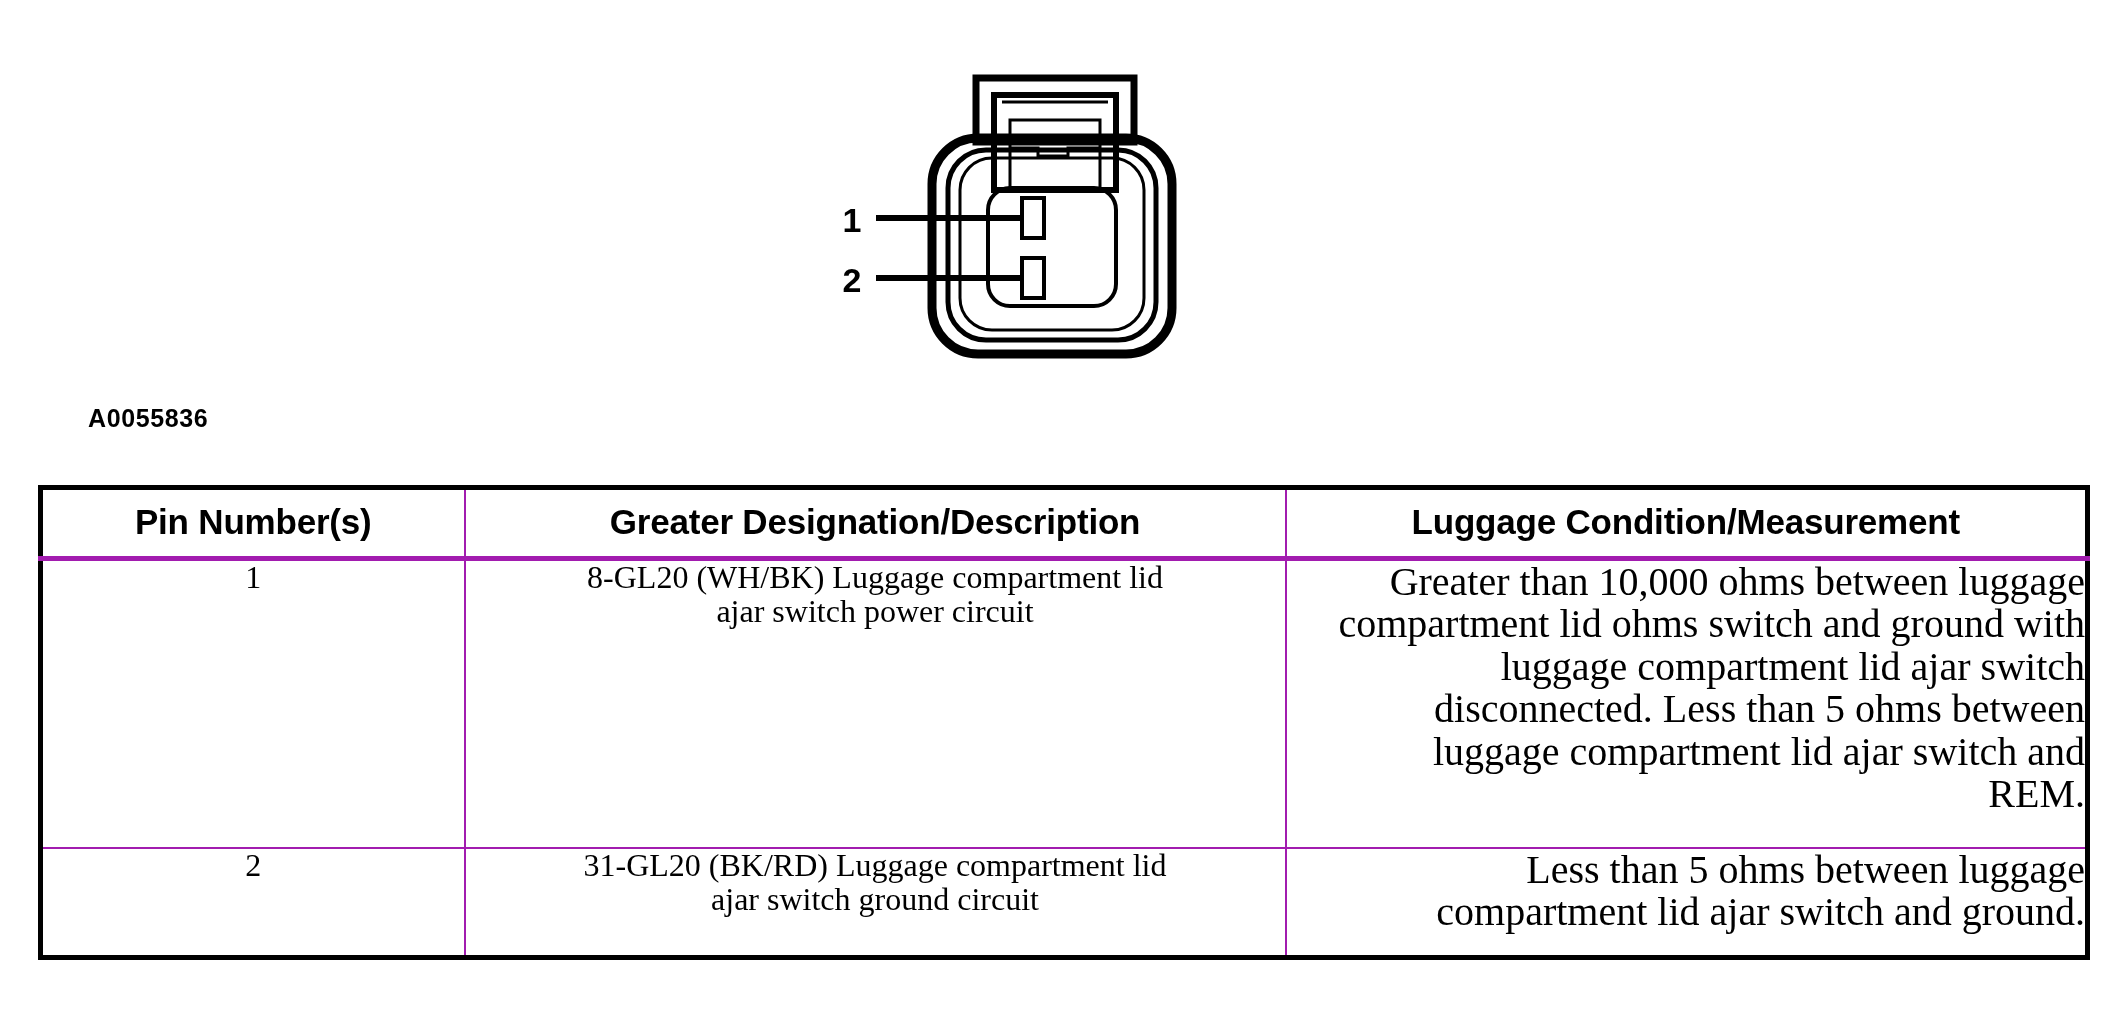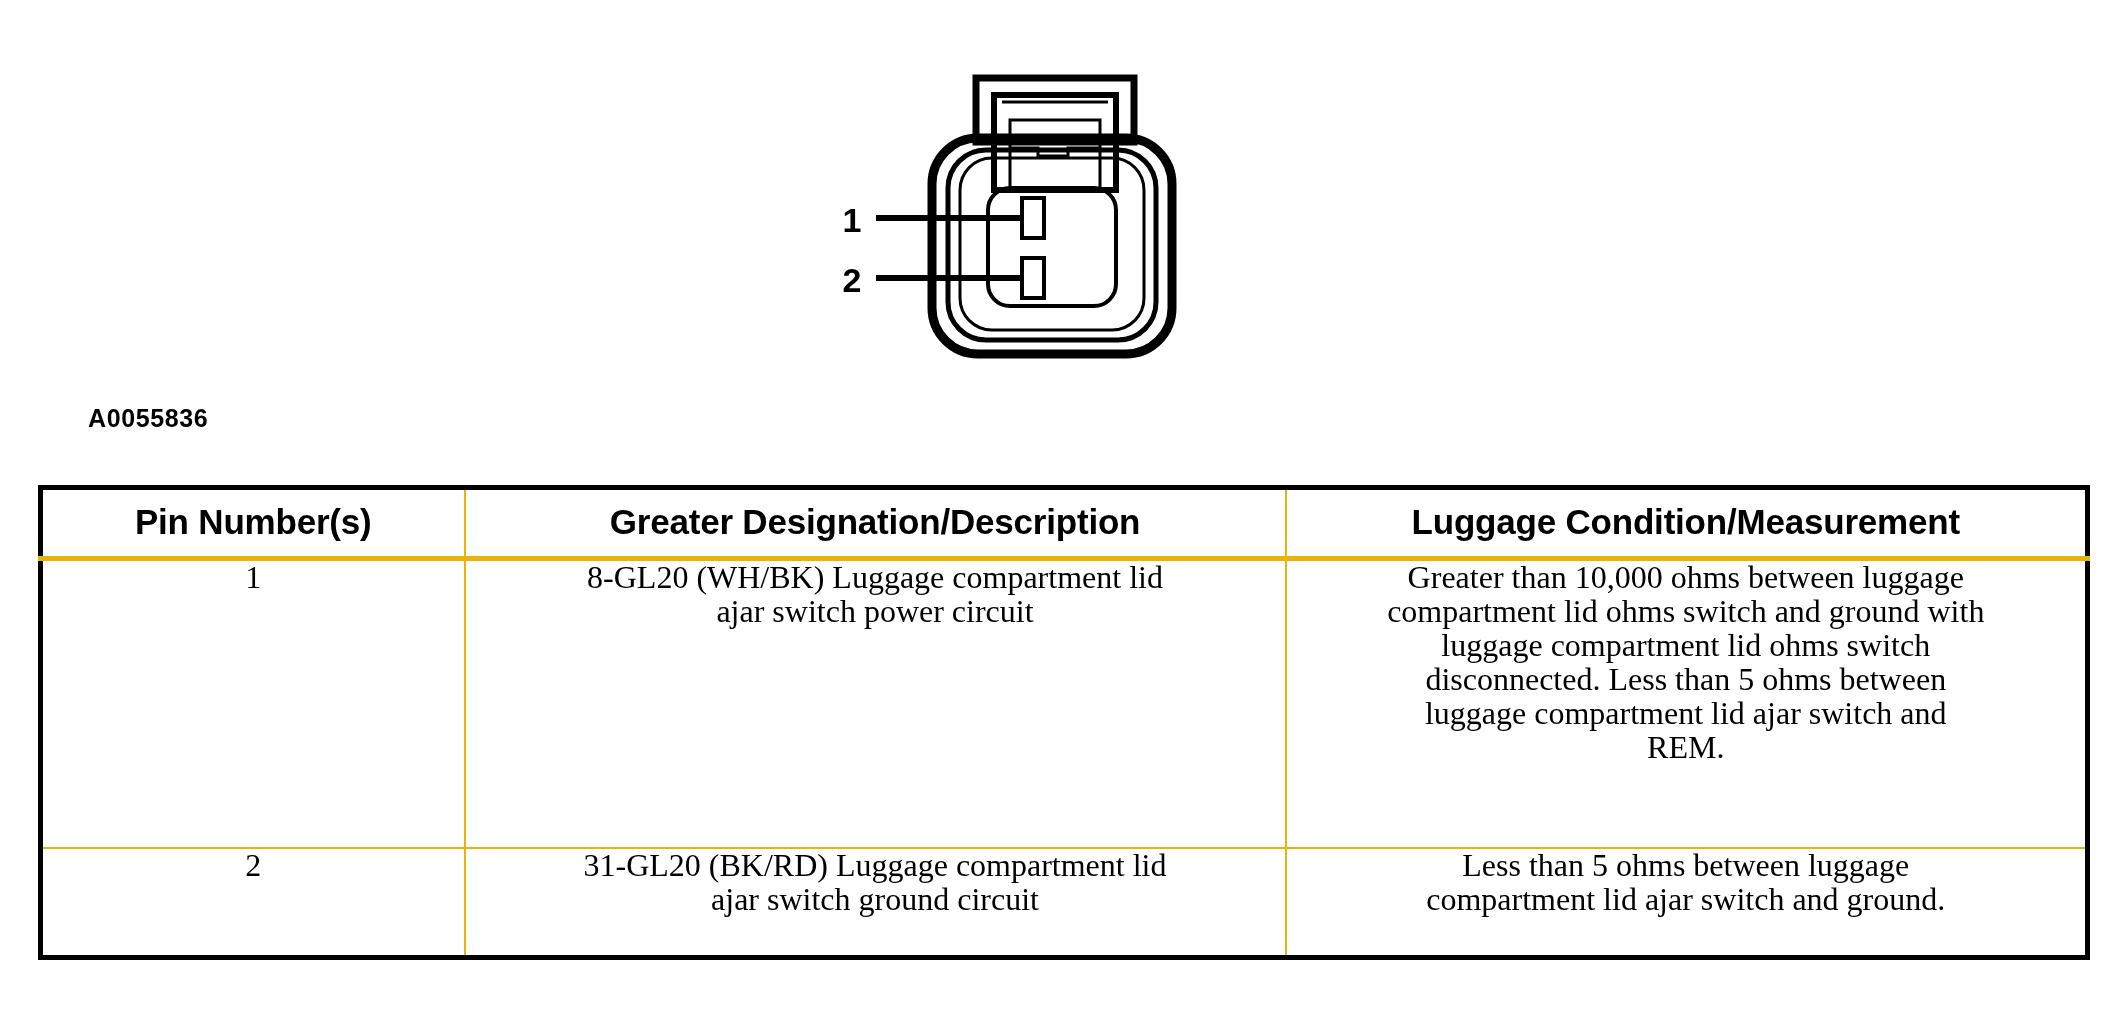--- a/index.html
+++ b/index.html
@@ -51,21 +51,21 @@
     width: 2047px;
     border-collapse: collapse;
     table-layout: fixed;
   }
   #pin-table col.c-pin   { width: 424px; }
   #pin-table col.c-desc  { width: 821px; }
   #pin-table col.c-meas  { width: 802px; }
 
   #pin-table th,
   #pin-table td {
-    border: 2px solid #eab308;
+    border: 2px solid #a21caf;
     vertical-align: top;
     padding: 0;
   }
   
   #pin-table {
     border: 5px solid #000000;
   }
   #pin-table thead th {
     border-bottom-width: 5px;
   }
@@ -87,22 +87,22 @@
     padding: 10px 8px 0 8px;
   }
   td.desc-cell {
     text-align: center;
     font-size: 32px;
     line-height: 1.06;
     padding: 10px 14px 10px 14px;
     margin-left: 32px;
   }
   td.meas-cell {
-    text-align: center;
-    font-size: 32px;
+    text-align: right;
+    font-size: 40px;
     line-height: 1.06;
     padding: 10px 14px 10px 16px;
   }
   .cell-line { display: block; }
 
   
   tr.row-1 td { height: 286px; }
   tr.row-2 td { height: 106px; }
 </style>
 </head>
@@ -160,21 +160,21 @@
   <tbody>
     <tr class="row-1">
       <td class="pin-cell">1</td>
       <td class="desc-cell">
         <span class="cell-line">8-GL20 (WH/BK) Luggage compartment lid</span>
         <span class="cell-line">ajar switch power circuit</span>
       </td>
       <td class="meas-cell">
         <span class="cell-line">Greater than 10,000 ohms between luggage</span>
         <span class="cell-line">compartment lid ohms switch and ground with</span>
-        <span class="cell-line">luggage compartment lid ohms switch</span>
+        <span class="cell-line">luggage compartment lid ajar switch</span>
         <span class="cell-line">disconnected. Less than 5 ohms between</span>
         <span class="cell-line">luggage compartment lid ajar switch and</span>
         <span class="cell-line">REM.</span>
       </td>
     </tr>
     <tr class="row-2">
       <td class="pin-cell">2</td>
       <td class="desc-cell">
         <span class="cell-line">31-GL20 (BK/RD) Luggage compartment lid</span>
         <span class="cell-line">ajar switch ground circuit</span>

